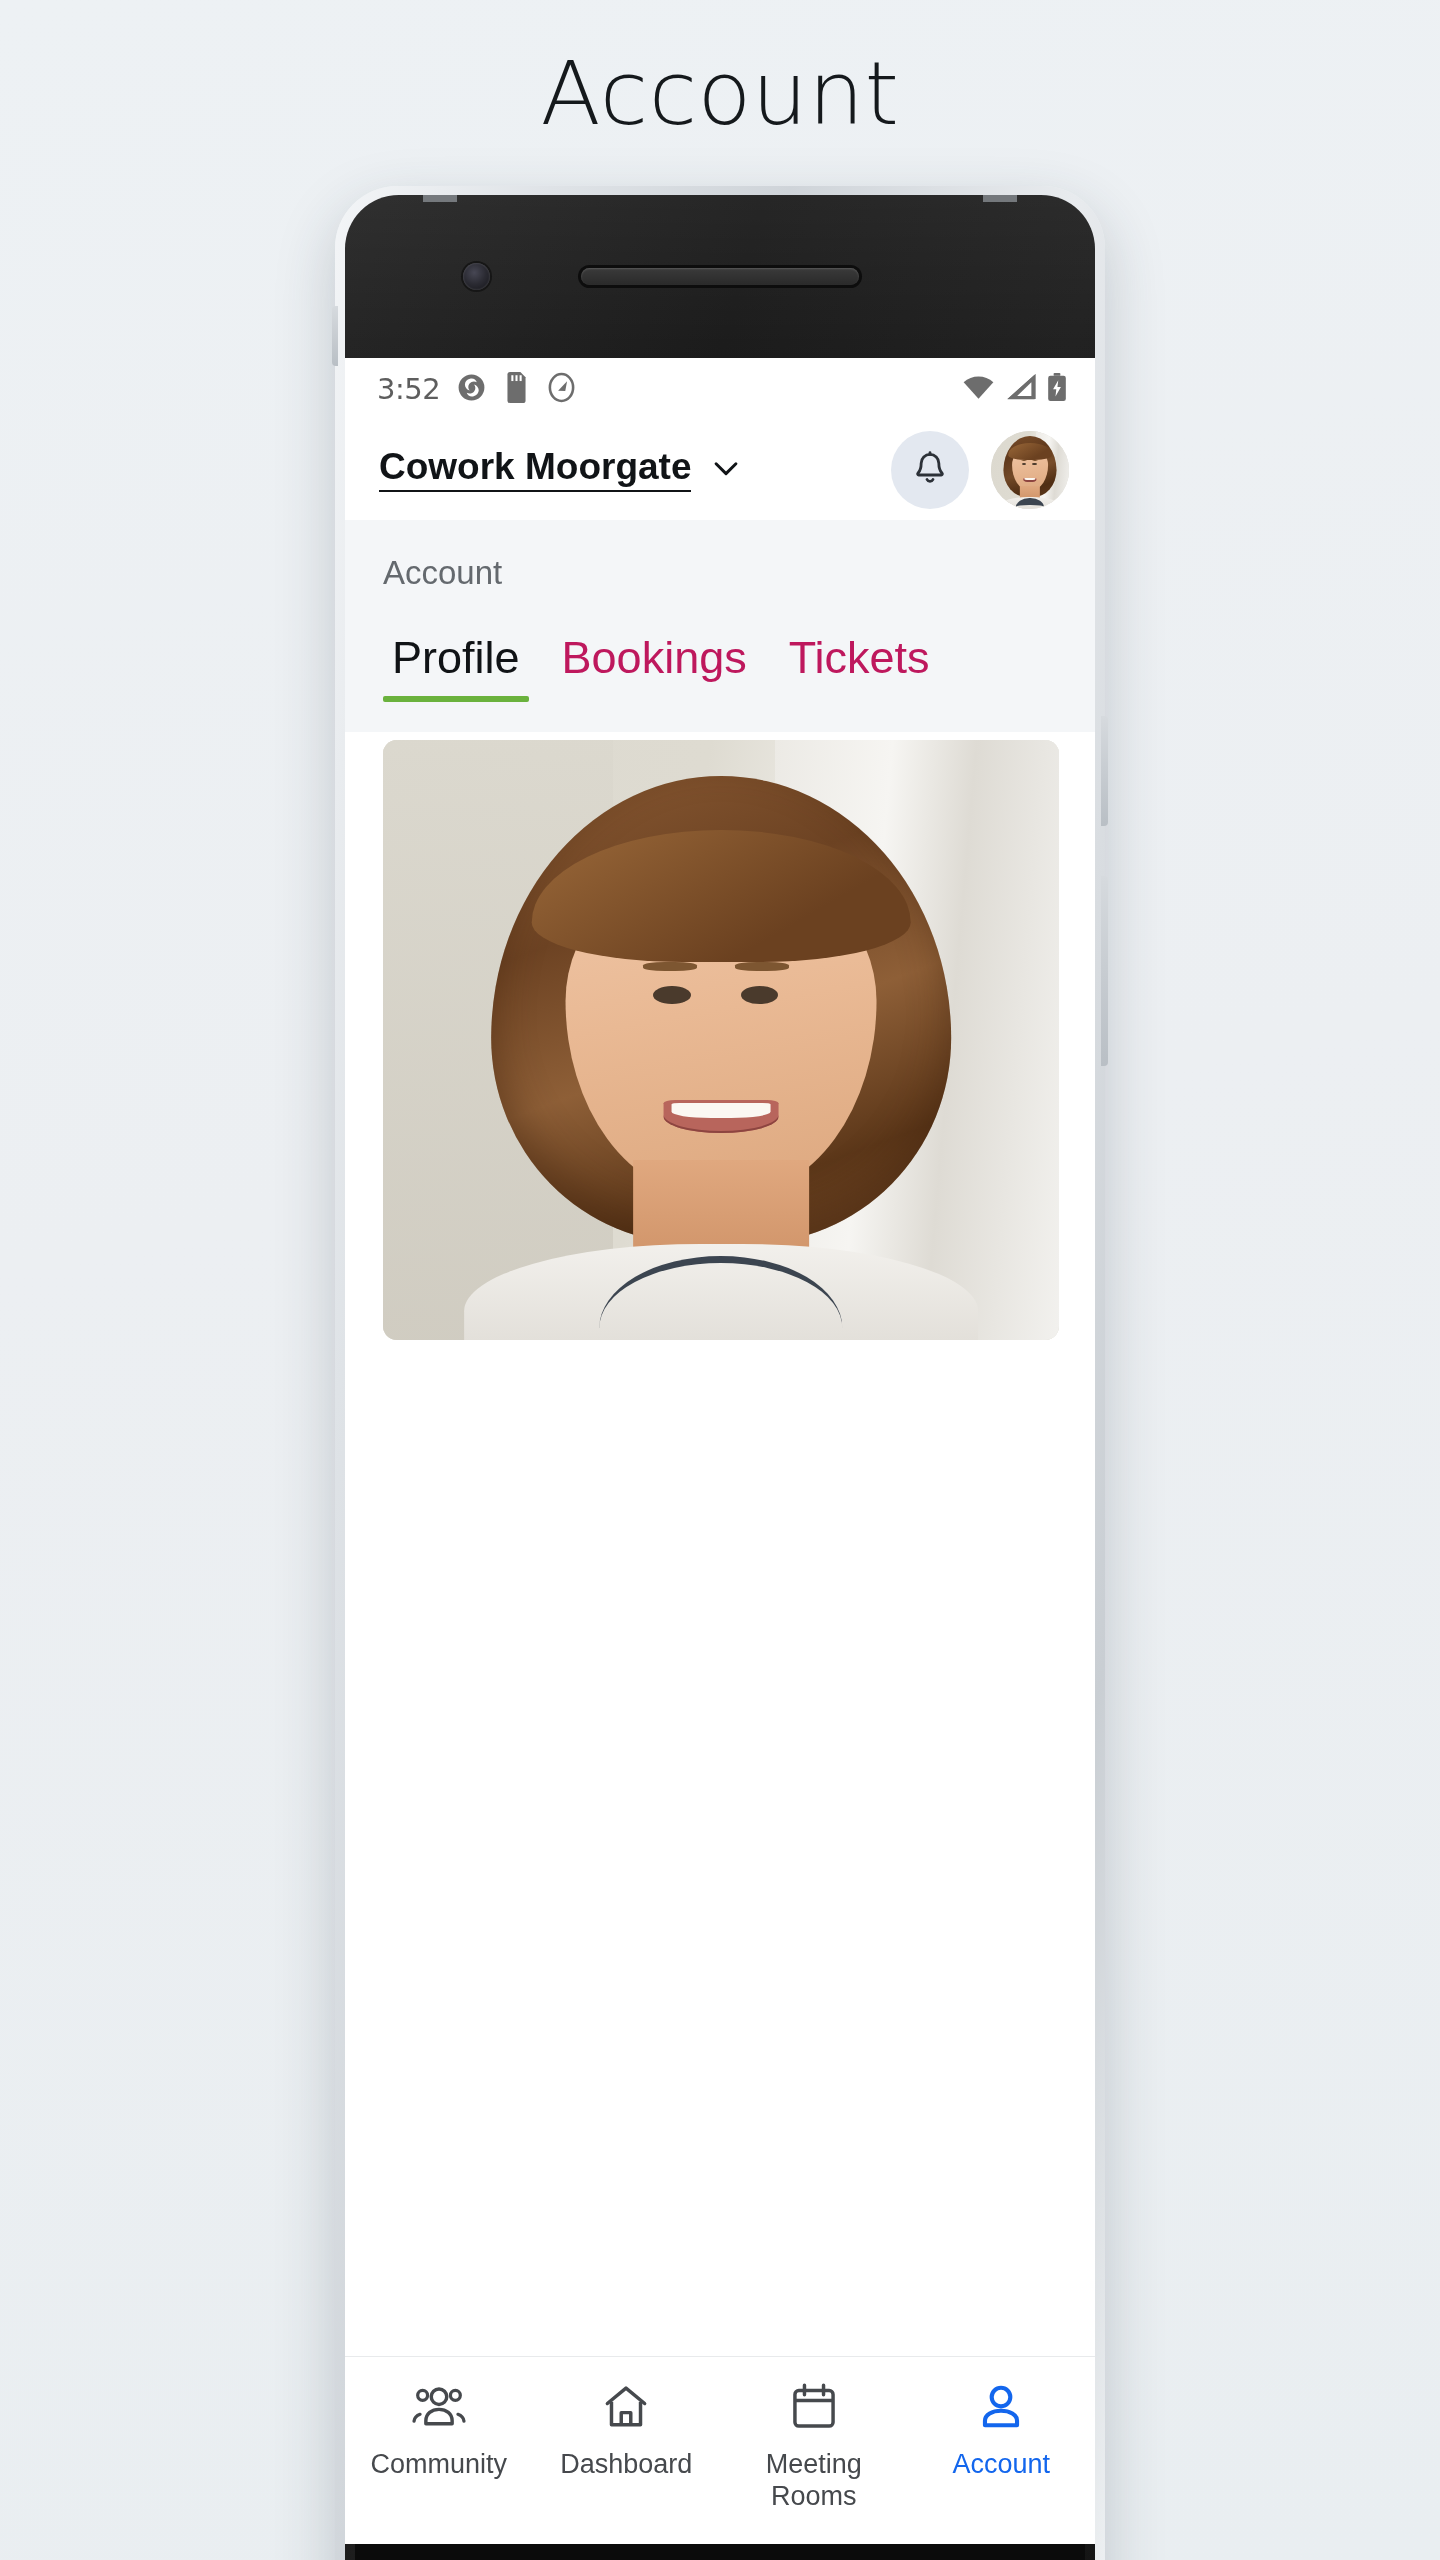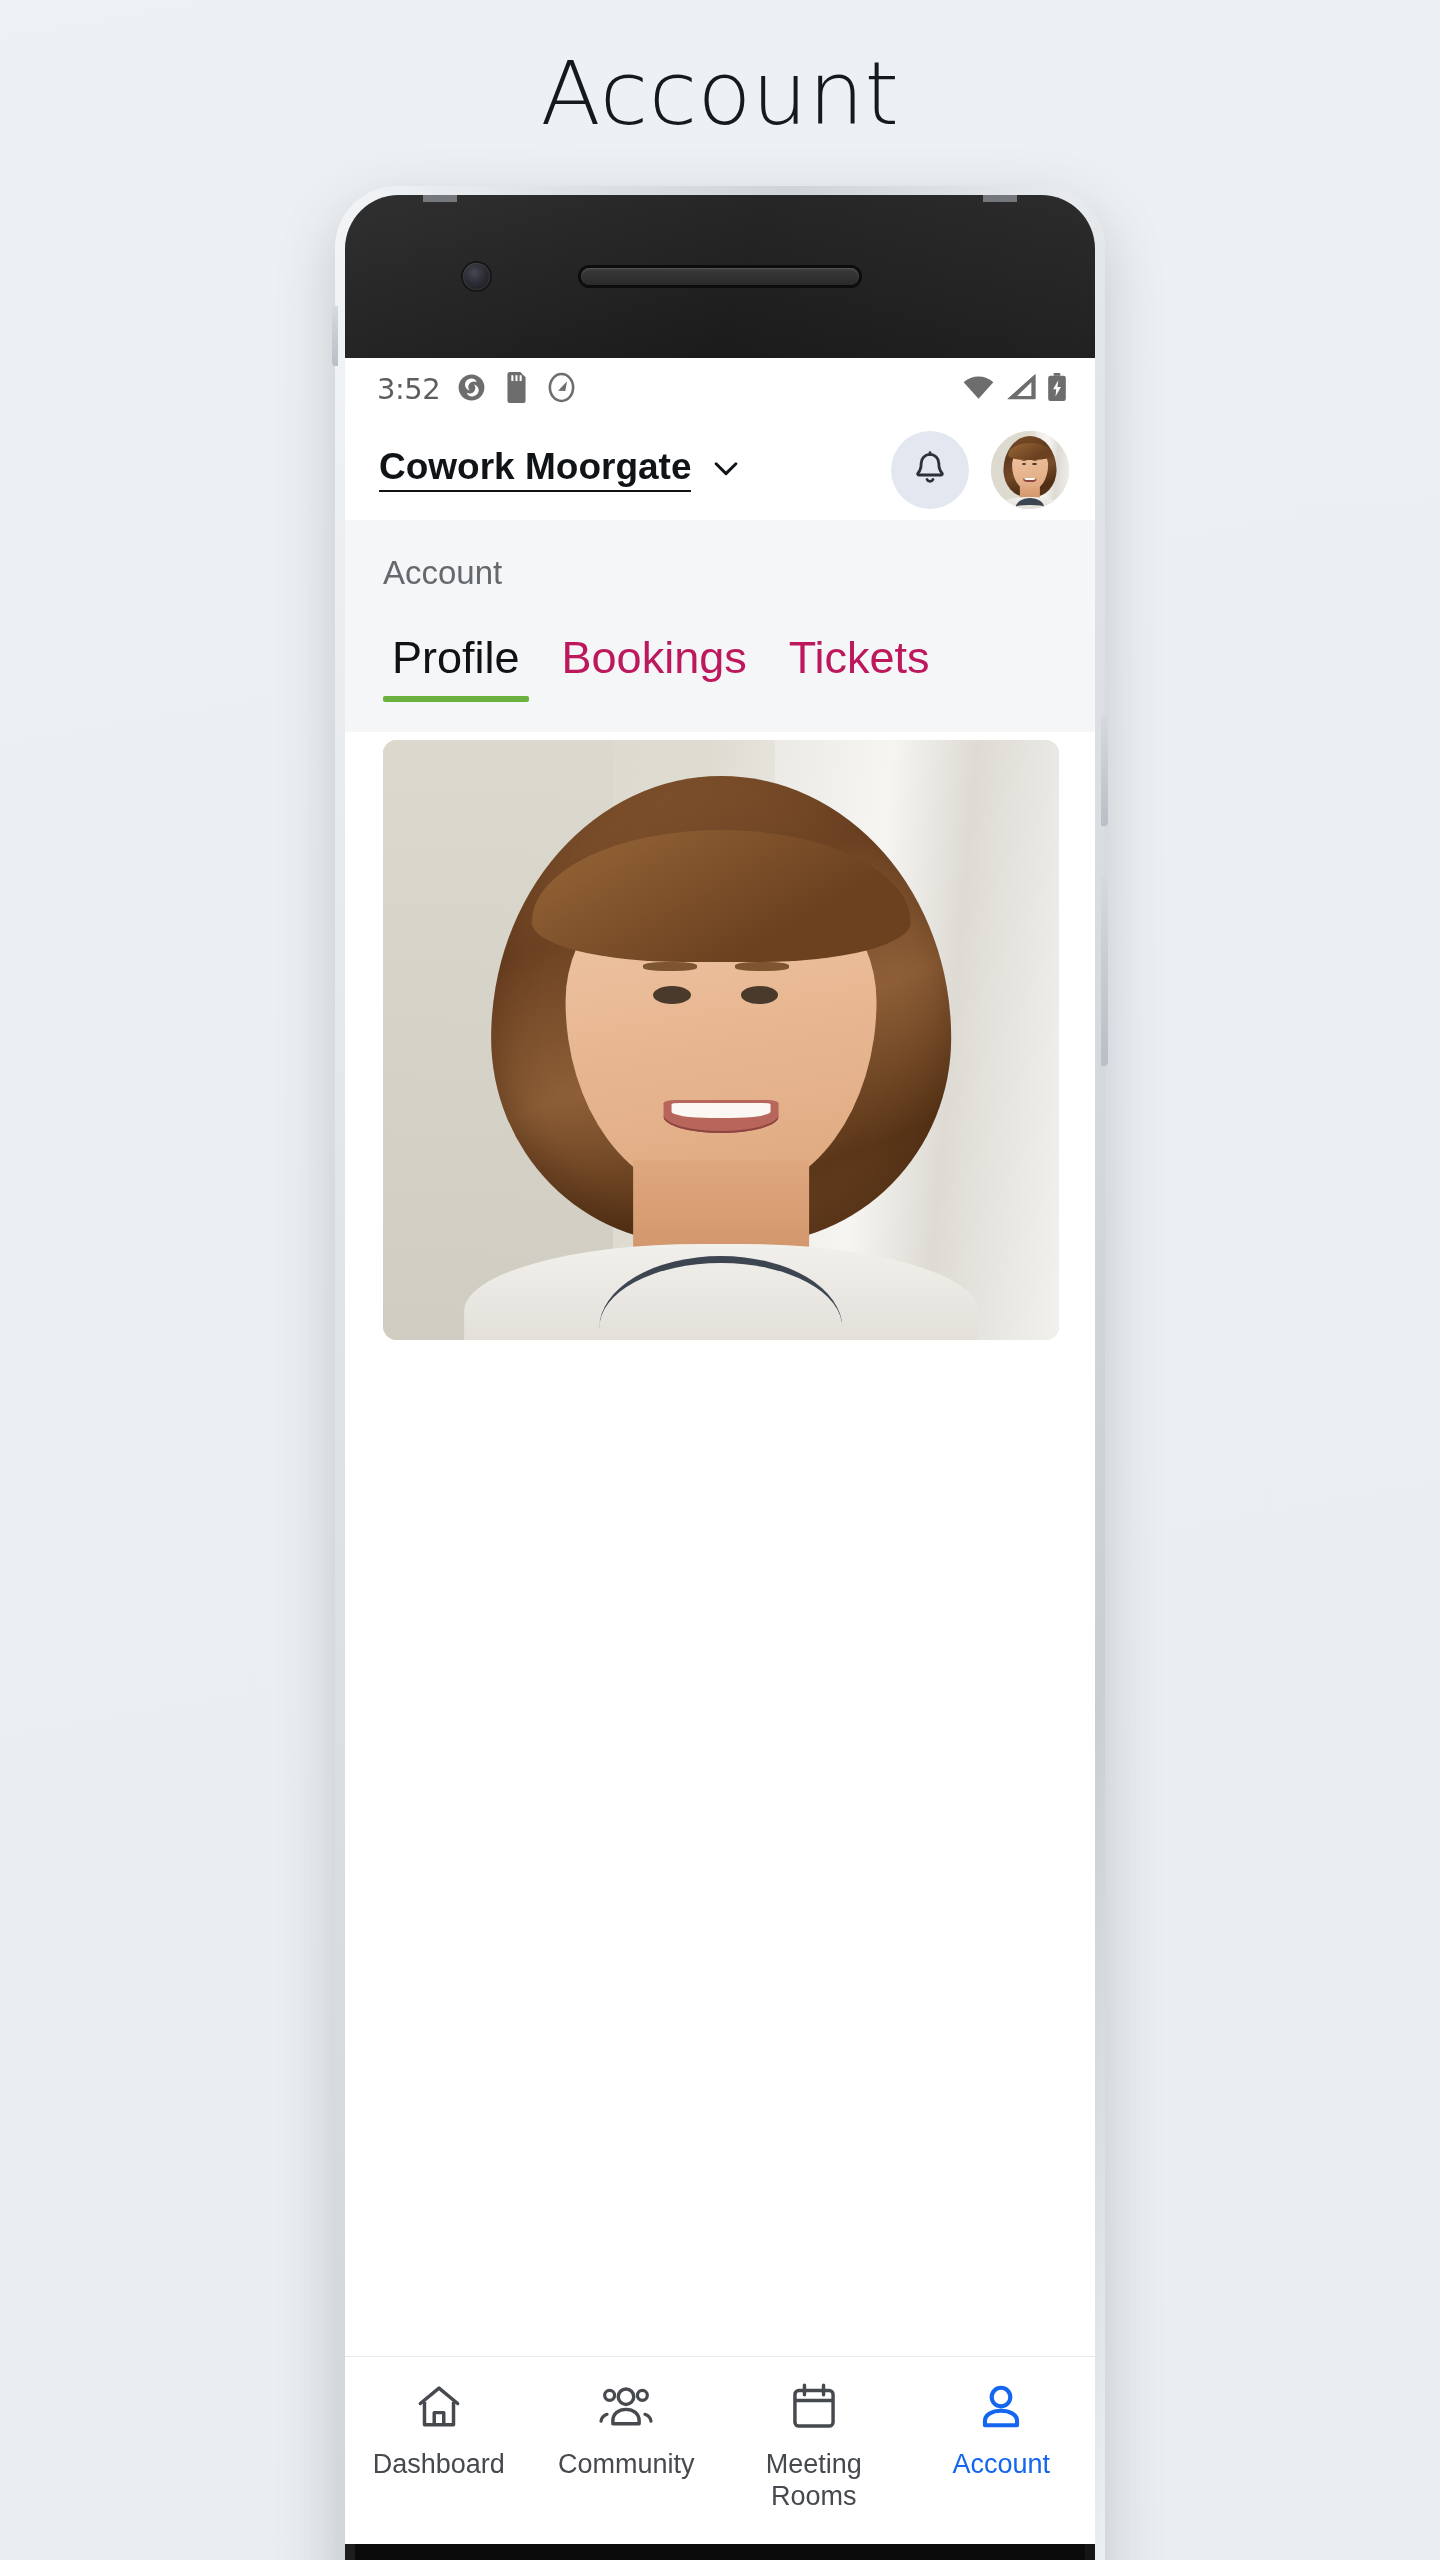--- a/index.html
+++ b/index.html
@@ -503,45 +503,45 @@
             <div class="p-neck"></div>
             <div class="p-top"></div>
             <div class="p-collar"></div>
           </div>
         </div>
       </div>
 
       <div class="bottom-nav">
         <div class="nav-item">
           <span class="nav-ico">
-            <svg width="52" height="52" viewBox="0 0 24 24">
-              <path d="M3.4 10.4 12 3.3l8.6 7.1" fill="none" stroke="#46494d" stroke-width="1.6" stroke-linecap="round" stroke-linejoin="round"></path>
-              <path d="M5.3 9.6v10.6h13.4V9.6" fill="none" stroke="#46494d" stroke-width="1.6" stroke-linejoin="round"></path>
-              <path d="M9.8 20.2v-5.6h4.4v5.6" fill="none" stroke="#46494d" stroke-width="1.6" stroke-linejoin="round"></path>
-            </svg>
-          </span>
-          <span class="nav-label">Dashboard</span>
-        </div>
-
-        <div class="nav-item">
-          <span class="nav-ico">
             <svg width="56" height="52" viewBox="0 0 26 24">
               <circle cx="13" cy="7.2" r="3.6" fill="none" stroke="#46494d" stroke-width="1.6"></circle>
               <circle cx="5.4" cy="6.6" r="2.3" fill="none" stroke="#46494d" stroke-width="1.5"></circle>
               <circle cx="20.6" cy="6.6" r="2.3" fill="none" stroke="#46494d" stroke-width="1.5"></circle>
               <path d="M6.9 18.4c0-3.4 2.7-5.3 6.1-5.3s6.1 1.9 6.1 5.3v1.4H6.9z" fill="none" stroke="#46494d" stroke-width="1.6" stroke-linejoin="round"></path>
               <path d="M4.2 15.4c-1.4.5-2.6 1.6-2.8 3.2" fill="none" stroke="#46494d" stroke-width="1.5" stroke-linecap="round"></path>
               <path d="M21.8 15.4c1.4.5 2.6 1.6 2.8 3.2" fill="none" stroke="#46494d" stroke-width="1.5" stroke-linecap="round"></path>
             </svg>
           </span>
           <span class="nav-label">Community</span>
         </div>
 
         <div class="nav-item">
           <span class="nav-ico">
+            <svg width="52" height="52" viewBox="0 0 24 24">
+              <path d="M3.4 10.4 12 3.3l8.6 7.1" fill="none" stroke="#46494d" stroke-width="1.6" stroke-linecap="round" stroke-linejoin="round"></path>
+              <path d="M5.3 9.6v10.6h13.4V9.6" fill="none" stroke="#46494d" stroke-width="1.6" stroke-linejoin="round"></path>
+              <path d="M9.8 20.2v-5.6h4.4v5.6" fill="none" stroke="#46494d" stroke-width="1.6" stroke-linejoin="round"></path>
+            </svg>
+          </span>
+          <span class="nav-label">Dashboard</span>
+        </div>
+
+        <div class="nav-item">
+          <span class="nav-ico">
             <svg width="48" height="52" viewBox="0 0 22 24">
               <rect x="2.2" y="4.4" width="17.6" height="16.4" rx="1.8" fill="none" stroke="#46494d" stroke-width="1.6"></rect>
               <path d="M2.2 9h17.6" fill="none" stroke="#46494d" stroke-width="1.6"></path>
               <path d="M6.6 2v4.4M15.4 2v4.4" fill="none" stroke="#46494d" stroke-width="1.6" stroke-linecap="round"></path>
             </svg>
           </span>
           <span class="nav-label">Meeting Rooms</span>
         </div>
 
         <div class="nav-item active">

